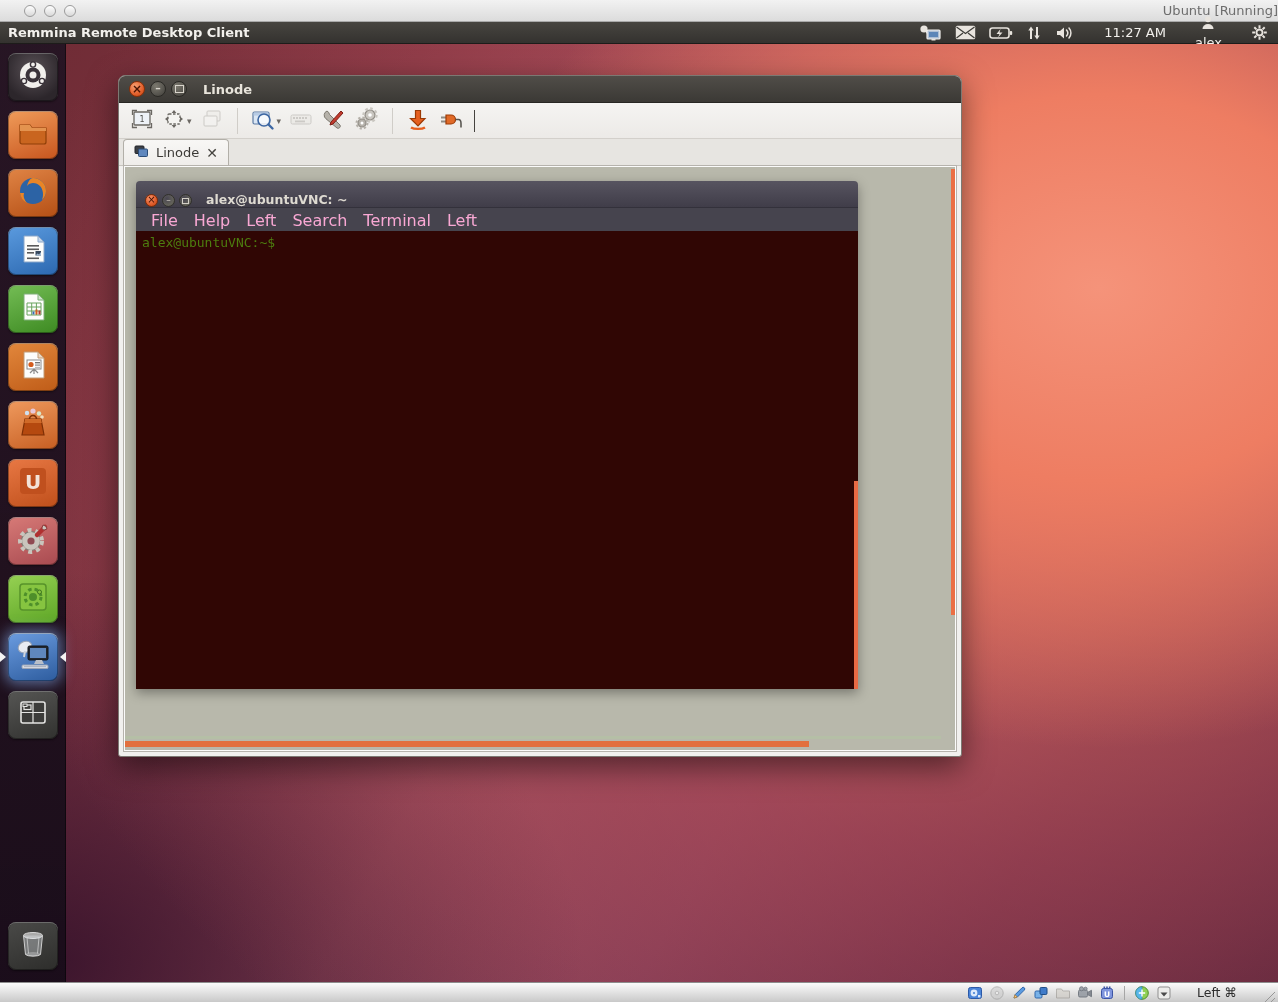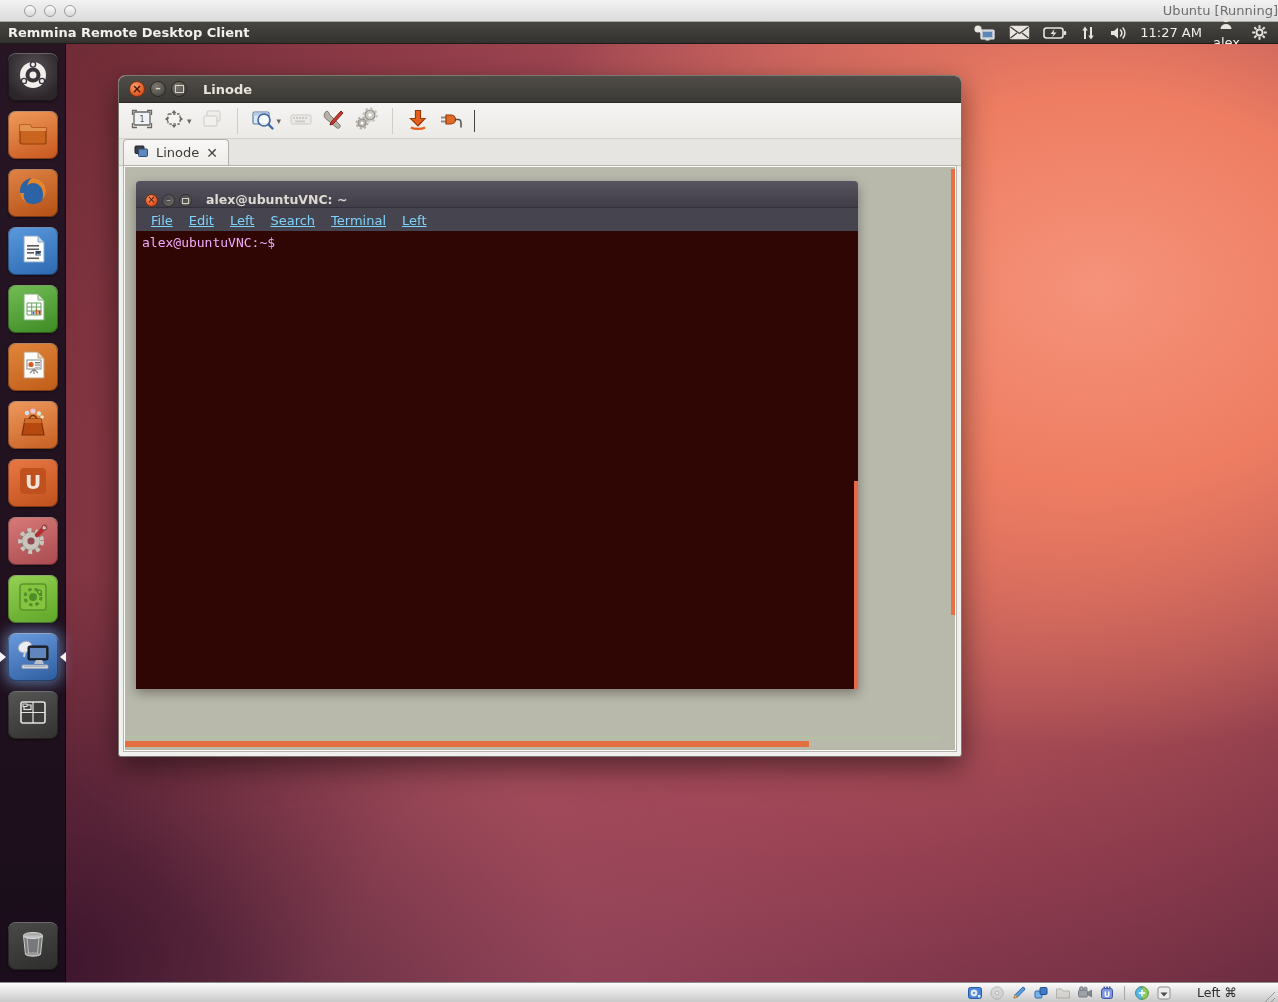--- a/index.html
+++ b/index.html
@@ -13,21 +13,21 @@
   .traffic span{width:12px;height:12px;border-radius:50%;border:1px solid #9b9b9b;
     background:linear-gradient(#fefefe,#d9d9d9);box-sizing:border-box;}
   .mac-title{position:absolute;left:0;right:0;top:0;line-height:21px;text-align:right;
     font-size:13px;color:#6d6d6d;}
 
   
   .unity-panel{position:absolute;top:22px;left:0;right:0;height:22px;box-sizing:border-box;
     background:linear-gradient(#474540,#34322f);border-bottom:1px solid #1d1c1a;
     display:flex;align-items:center;}
   .panel-title{font-weight:bold;color:#f2f0ec;font-size:13px;margin-left:8px;white-space:nowrap;}
-  .panel-right{margin-left:auto;display:flex;align-items:center;gap:11px;padding-right:10px;}
+  .panel-right{margin-left:auto;display:flex;align-items:center;gap:29px;padding-right:10px;}
   .tray-icon{display:flex;align-items:center;}
   .panel-clock{color:#f2f0ec;font-size:13px;white-space:nowrap;}
   .panel-user{display:flex;align-items:center;gap:5px;color:#f2f0ec;font-size:13px;flex-direction:column;}
 
   
   .desktop{position:absolute;top:44px;left:0;right:0;bottom:20px;overflow:hidden;
     background:
       radial-gradient(ellipse 620px 460px at 86% 26%, #f5937a 0%, #ee7d62 42%, rgba(238,125,98,0) 100%),
       radial-gradient(ellipse 1050px 800px at 80% 42%, rgba(225,112,95,.85) 0%, rgba(198,85,92,.5) 52%, rgba(160,60,82,0) 100%),
       radial-gradient(ellipse 760px 560px at 4% 98%, rgba(42,12,38,.8) 0%, rgba(42,12,38,0) 70%),
@@ -97,23 +97,23 @@
     display:flex;align-items:center;justify-content:center;}
   .twbtn.close{background:radial-gradient(circle at 35% 30%,#f6926a,#df5c2b 60%,#bc4111);border:1px solid #7e2c06;}
   .twbtn.close::after{content:"×";font-size:10px;color:#431203;line-height:1;margin-top:-1px;}
   .twbtn.min,.twbtn.max{background:radial-gradient(circle at 35% 30%,#8d8c7f,#62615700 0,#63625a 65%,#4b4a43);
     border:1px solid #31302b;}
   .twbtn.min::after{content:"–";font-size:9px;color:#d3cfc6;margin-top:-2px;}
   .twbtn.max::after{content:"";width:5px;height:4px;border:1px solid #d3cfc6;display:block;}
   .term-title{margin-left:14px;font-weight:bold;color:#dedad1;font-size:12.5px;}
   .term-menubar{height:24px;background:#46444e;display:flex;align-items:center;gap:0;
     padding-left:7px;box-sizing:border-box;}
-  .term-menu-item{color:#7dd3fc;font-size:13px;padding:0 8px;text-decoration:underline;}
+  .term-menu-item{color:#f9a8d4;font-size:16px;padding:0 8px;}
   .term-body{position:absolute;left:0;right:0;top:50px;bottom:0;background:#300604;
-    font-family:"DejaVu Sans Mono","Liberation Mono",monospace;font-size:13px;color:#f0abfc;
+    font-family:"DejaVu Sans Mono","Liberation Mono",monospace;font-size:13px;color:#4d7c0f;
     padding:4px 0 0 6px;box-sizing:border-box;}
   .term-vscroll{position:absolute;right:0;top:300px;width:4px;height:208px;background:#e86a45;}
 
   
   .vbox-statusbar{position:absolute;left:0;right:0;bottom:0;height:20px;box-sizing:border-box;
     background:linear-gradient(#fbfbfb,#c9c9c9);border-top:1px solid #8d8d8d;
     display:flex;align-items:center;justify-content:flex-end;gap:6px;padding-right:3px;}
   .vb-icon{display:flex;align-items:center;}
   .vb-sep{width:1px;height:14px;background:#a6a6a6;margin:0 3px;}
   .vb-hostkey{font-size:12.5px;color:#2d2d2d;margin:0 19px;}
@@ -429,21 +429,21 @@
             <div class="term-titlebar">
               <div class="term-buttons">
                 <span class="twbtn close"></span>
                 <span class="twbtn min"></span>
                 <span class="twbtn max"></span>
               </div>
               <div class="term-title">alex@ubuntuVNC: ~</div>
             </div>
             <div class="term-menubar" id="term-menu-slot">
                 <span class="term-menu-item">File</span>
-                <span class="term-menu-item">Edit</span>
+                <span class="term-menu-item">Help</span>
                 <span class="term-menu-item">Left</span>
                 <span class="term-menu-item">Search</span>
                 <span class="term-menu-item">Terminal</span>
                 <span class="term-menu-item">Left</span>
               </div>
             <div class="term-body">
               <span>alex@ubuntuVNC:~$</span>
             </div>
             <div class="term-vscroll"></div>
           </div>

